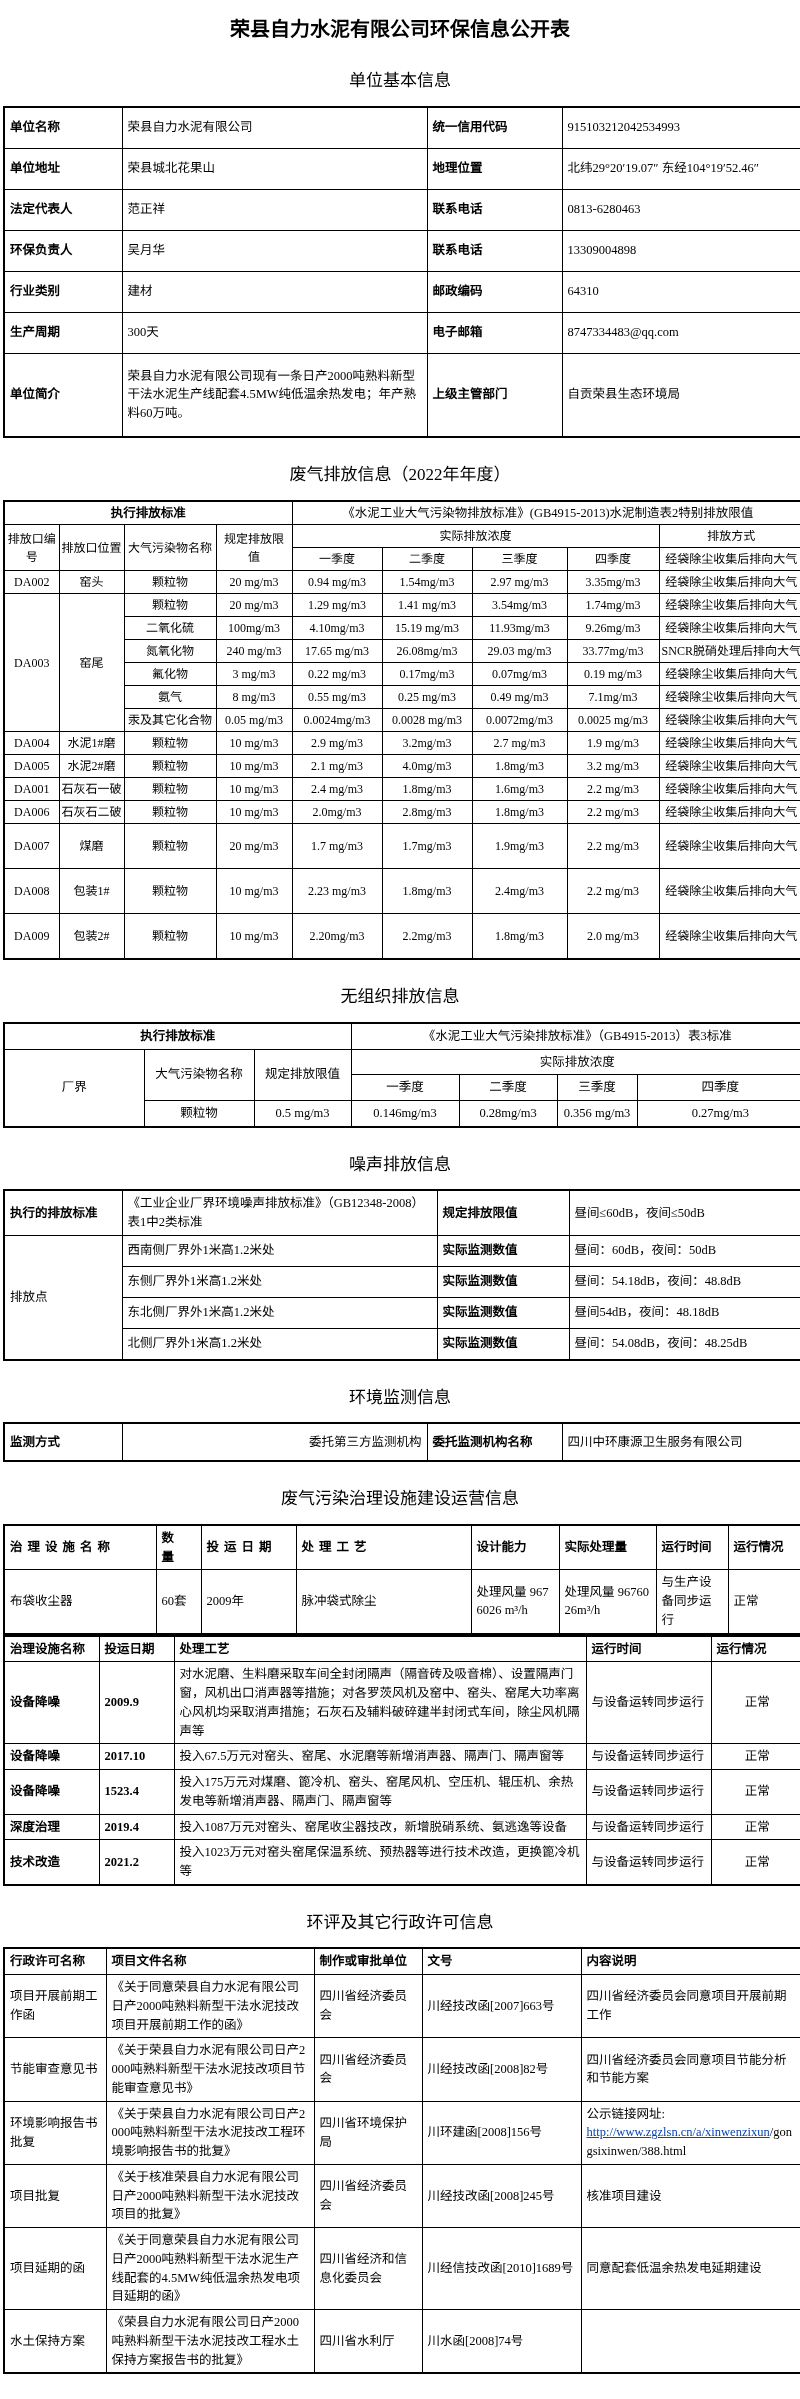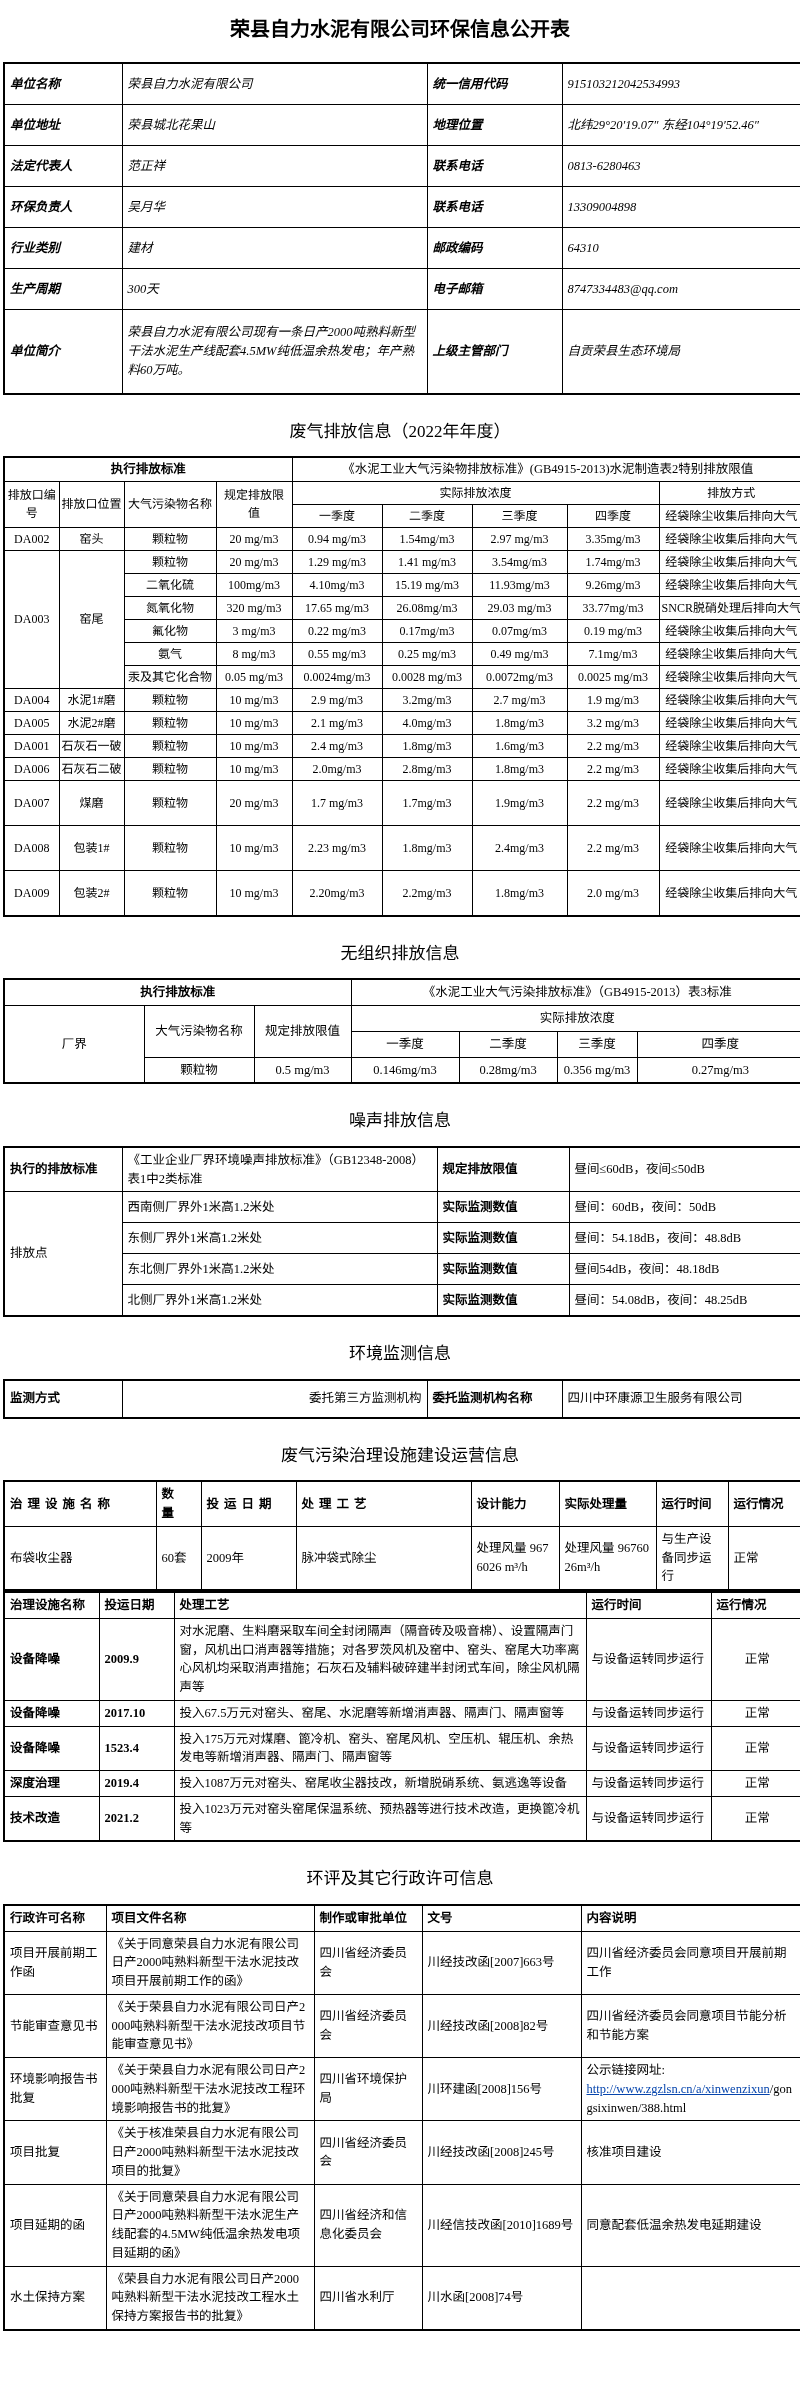--- a/index.html
+++ b/index.html
@@ -4,21 +4,21 @@
 <style>
   html,body{margin:0;padding:0;background:#fff;color:#000;}
   body{width:800px;min-height:2399px;font-family:"Liberation Serif","DejaVu Serif",serif;font-size:12.5px;line-height:1.5;}
   .wrap{padding:10px 3px 20px 3px;}
   h1{font-size:20px;font-weight:bold;text-align:center;margin:4px 0 18px 0;}
   h2{font-size:17px;font-weight:normal;text-align:center;margin:24px 0 12px 0;}
   table{border-collapse:collapse;width:100%;table-layout:fixed;border:2px solid #000;}
   th,td{border:1px solid #000;padding:3px 5px;vertical-align:middle;word-break:break-all;}
   th{font-weight:bold;text-align:left;}
   .c th,.c td{text-align:center;}
-  .base td,.base th{height:34px;font-style:italic;}
+  .base td,.base th{height:34px;}
   .base th{width:auto;}
   .gas td,.gas th{padding:2px 2px;font-size:12px;}
   .gas .std{font-size:12.5px;}
   .gas th{font-weight:normal;}
   .gas th.b{font-weight:bold;}
   .tall td{height:40px;}
   .fug th{font-weight:normal;}
   .fug th.b{font-weight:bold;}
   .noise td,.noise th{height:24px;}
   .perm td,.perm th{vertical-align:middle;}
@@ -26,20 +26,21 @@
   .sp{letter-spacing:5px;}
   .hmin td,.hmin th{height:30px;}
 </style>
 </head>
 <body>
 
 <div class="wrap">
 
   <h1>荣县自力水泥有限公司环保信息公开表</h1>
 
+  <h2>单位基本信息</h2>
   <table class="base">
     <colgroup>
         <col style="width:118px">
         <col style="width:305px">
         <col style="width:135px">
         <col style="width:242px">
       </colgroup>
     <tbody>
         <tr>
           <th>单位名称</th>
@@ -145,21 +146,21 @@
           <td>二氧化硫</td>
           <td>100mg/m3</td>
           <td>4.10mg/m3</td>
           <td>15.19 mg/m3</td>
           <td>11.93mg/m3</td>
           <td>9.26mg/m3</td>
           <td>经袋除尘收集后排向大气</td>
         </tr>
     <tr>
           <td>氮氧化物</td>
-          <td>320 mg/m3</td>
+          <td>240 mg/m3</td>
           <td>17.65 mg/m3</td>
           <td>26.08mg/m3</td>
           <td>29.03 mg/m3</td>
           <td>33.77mg/m3</td>
           <td>SNCR脱硝处理后排向大气</td>
         </tr>
     <tr>
           <td>氟化物</td>
           <td>3 mg/m3</td>
           <td>0.22 mg/m3</td>

